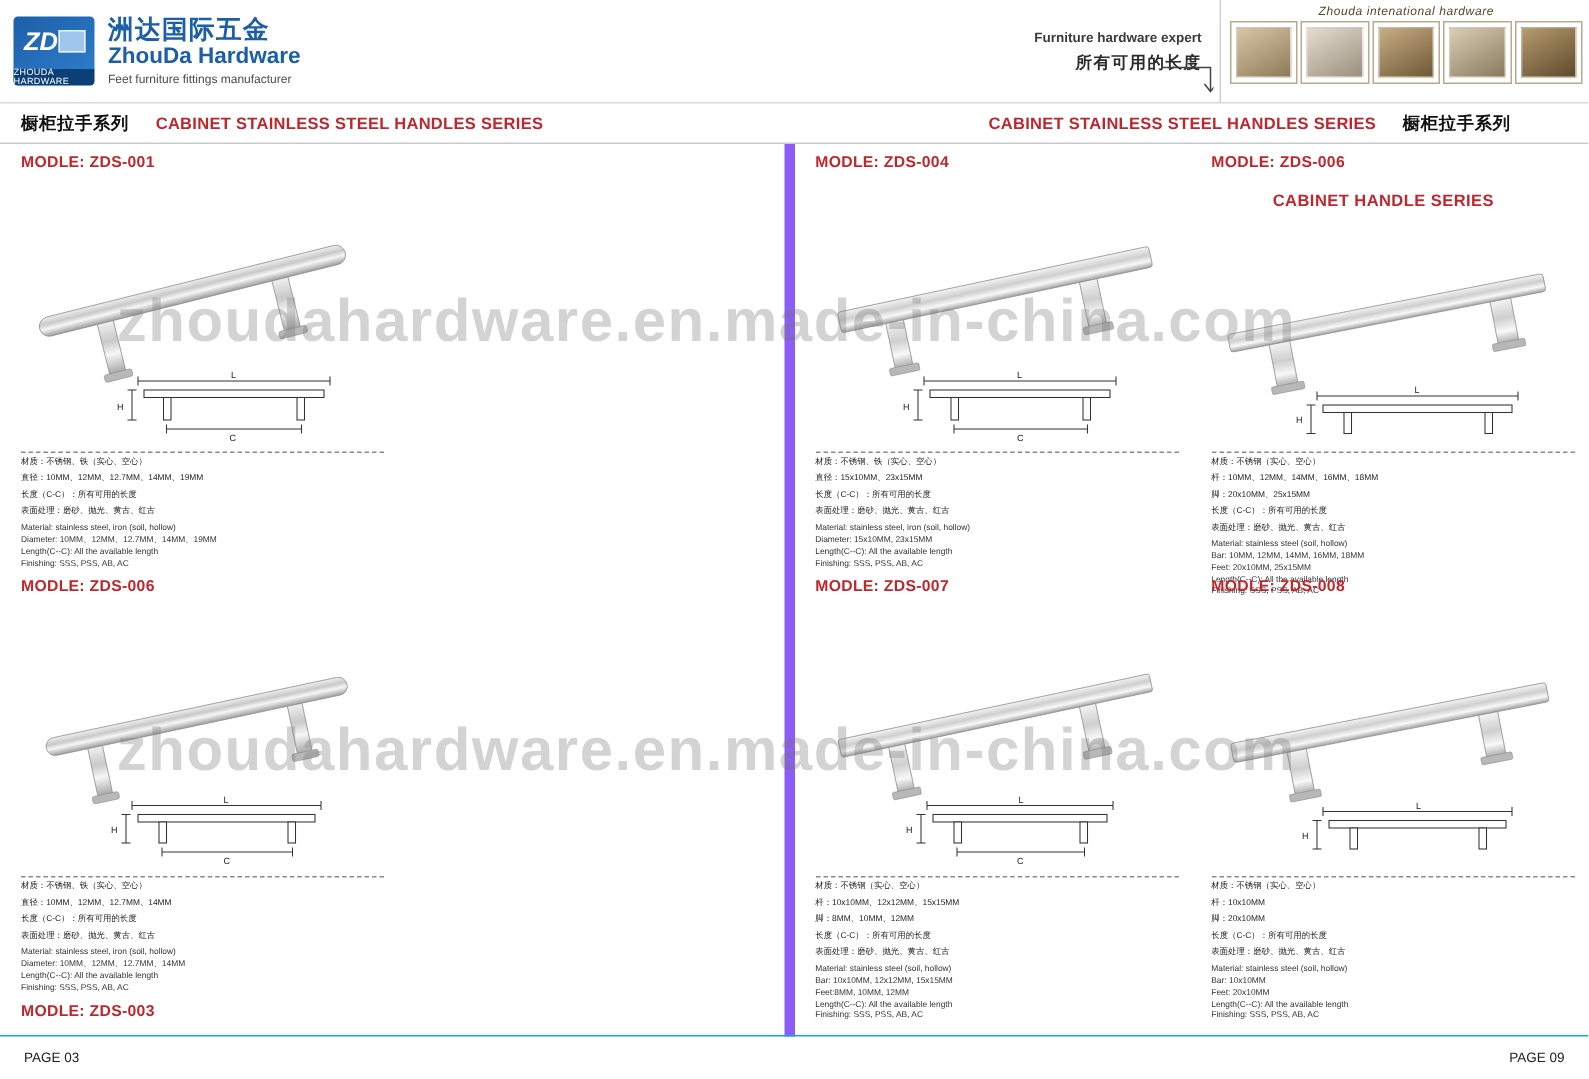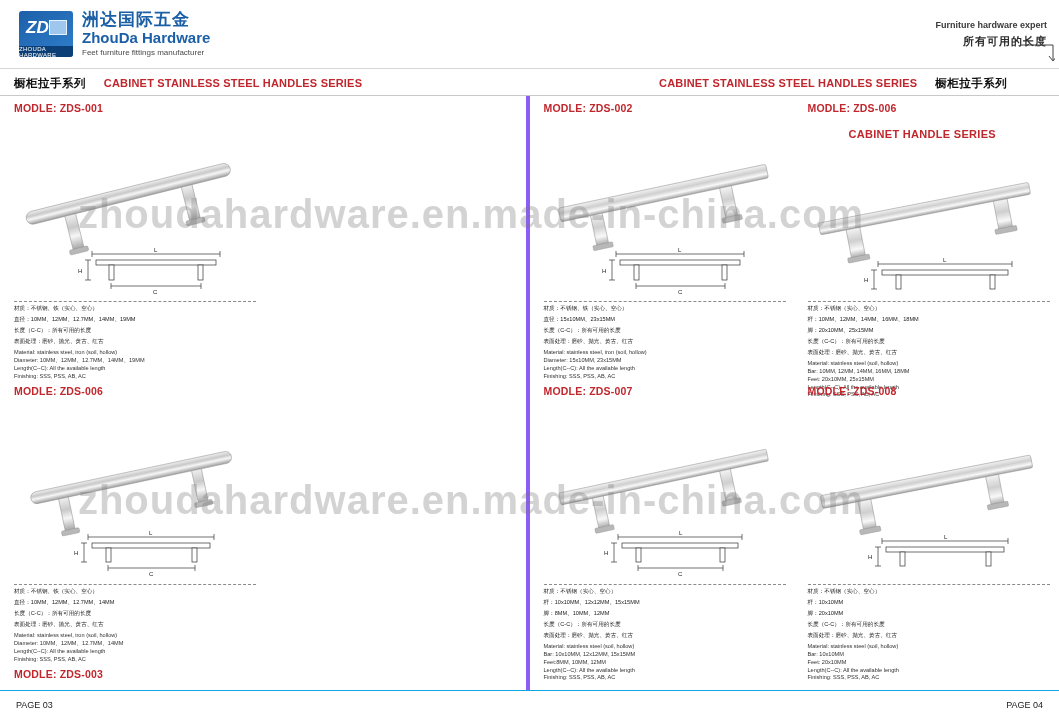--- a/index.html
+++ b/index.html
@@ -20,21 +20,21 @@
   .header {
     height: 68px;
     display: flex;
     align-items: stretch;
     border-bottom: 1px solid #d8d8d8;
     position: relative;
   }
   .logo-block {
     display: flex;
     align-items: center;
-    padding-left: 19px;
+    padding-left: 9px;
     width: 330px;
     box-sizing: border-box;
   }
   .logo-mark {
     width: 54px;
     height: 46px;
     background: linear-gradient(145deg,#1d5fa8,#2f7fcd);
     border-radius: 3px;
     position: relative;
     flex: 0 0 auto;
@@ -187,21 +187,21 @@
   
   .pages {
     display: flex;
     height: 595px;
   }
   .page {
     width: 529.5px;
     position: relative;
     box-sizing: border-box;
   }
-  .page.left { border-right: 4px solid #8b5cf6; }
+  .page.left { border-right: 7px solid #8b5cf6; }
 
   .grid {
     display: flex;
     flex-wrap: wrap;
     padding: 6px 0 0 0;
   }
   .cell {
     width: 264px;
     box-sizing: border-box;
     padding: 0 8px 0 14px;
@@ -298,20 +298,40 @@
 
   <div class="header-center">
     <div class="hc-en">Furniture hardware expert</div>
     <div class="hc-cn">所有可用的长度</div>
     <svg class="hc-arrow" viewBox="0 0 36 18">
       <path d="M1 1 L34 1 L34 16" stroke="#444" stroke-width="1" fill="none"></path>
       <path d="M30 12 L34 17 L38 12" stroke="#444" stroke-width="1" fill="none"></path>
     </svg>
   </div>
 
+  <div class="header-right">
+    <div class="hr-title">Zhouda intenational hardware</div>
+    <div class="hr-strip">
+      <div class="hr-cell" style="background:linear-gradient(160deg,#cbb897,#8d7category)">
+          <div class="door" style="background:linear-gradient(150deg,#d7c6a6,#8d7a58)"></div>
+        </div>
+      <div class="hr-cell">
+          <div class="door" style="background:linear-gradient(150deg,#e4dcd0,#9b8f7d)"></div>
+        </div>
+      <div class="hr-cell">
+          <div class="door" style="background:linear-gradient(150deg,#c8ad85,#6e5835)"></div>
+        </div>
+      <div class="hr-cell">
+          <div class="door" style="background:linear-gradient(150deg,#d9cdb6,#897a5c)"></div>
+        </div>
+      <div class="hr-cell">
+          <div class="door" style="background:linear-gradient(150deg,#b79a6e,#5d4a2c)"></div>
+        </div>
+    </div>
+  </div>
 </div>
 
 <div class="series-bar">
   <div class="series-left">
     <span class="series-cn">橱柜拉手系列</span>
     &nbsp;&nbsp;
     <span class="series-en">CABINET STAINLESS STEEL HANDLES SERIES</span>
   </div>
   <div class="series-right">
     <span class="series-en">CABINET STAINLESS STEEL HANDLES SERIES</span>
@@ -496,21 +516,21 @@
         </div>
       </div>
 
     </div>
   </div>
 
   <div class="page right">
     <div class="grid">
 
       <div class="cell">
-        <div class="model">MODLE: ZDS-002</div>
+        <div class="model">MODLE: ZDS-004</div>
         <div class="art">
           <svg width="240" height="185" viewBox="0 0 240 185">
             <defs>
               <linearGradient id="steel2" x1="0" y1="0" x2="0" y2="1">
                 <stop offset="0%" stop-color="#f3f3f3"></stop>
                   <stop offset="40%" stop-color="#cfcfcf"></stop>
                 <stop offset="70%" stop-color="#f8f8f8"></stop>
                   <stop offset="100%" stop-color="#a1a1a1"></stop>
               </linearGradient>
             </defs>
@@ -679,14 +699,14 @@
 
     </div>
   </div>
 </div>
 
 <div class="watermark wm1">zhoudahardware.en.made-in-china.com</div>
 <div class="watermark wm2">zhoudahardware.en.made-in-china.com</div>
 
 <div class="footer">
   <div class="pg left-pg">PAGE 03</div>
-  <div class="pg right-pg">PAGE 04</div>
+  <div class="pg right-pg">PAGE 09</div>
 </div>
 
 </body></html>

